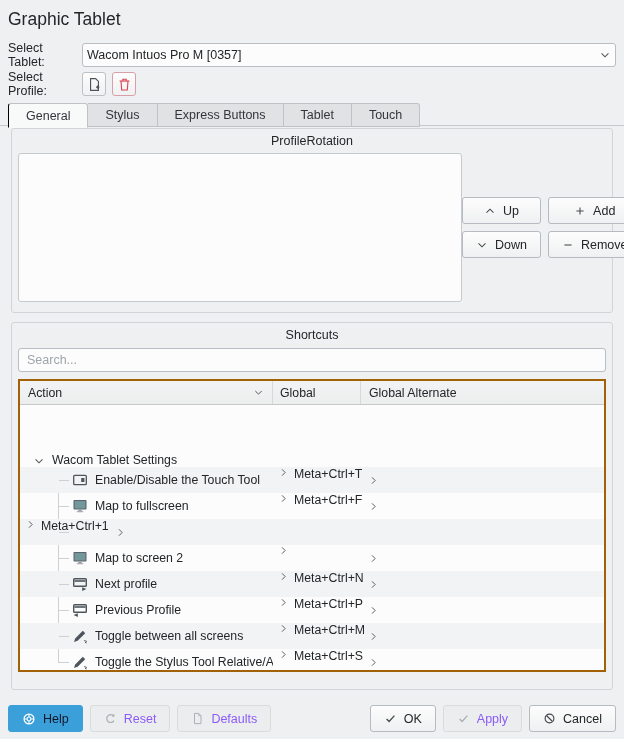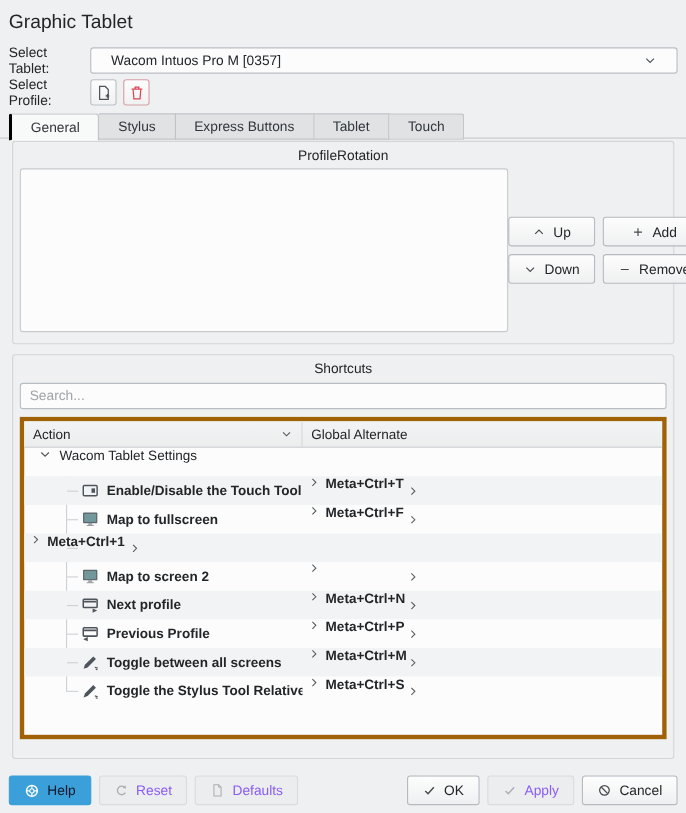--- a/index.html
+++ b/index.html
@@ -12,39 +12,39 @@
   }
   .page-title{font-size:17.5px;font-weight:400;margin:8px 8px 0;line-height:22px;}
 
   
   .sel-row{display:flex;align-items:center;margin:5px 8px 0;height:24px;gap:6px;}
   .sel-row.first{margin-top:13px;}
   .sel-label{width:68px;flex:none;}
   .combobox{
     flex:1;height:22px;display:flex;align-items:center;
     background:#fcfcfc;border:1px solid #b9bec4;border-radius:3px;
-    padding:0 18px;gap:6px;
+    padding:0 4px;gap:6px;
   }
   .combobox .combo-text{flex:1;white-space:nowrap;overflow:hidden;}
   .sq-btn{
     width:24px;height:24px;flex:none;display:flex;align-items:center;justify-content:center;
     background:linear-gradient(#fdfdfd,#f0f1f2);border:1px solid #bcc1c6;border-radius:3px;
     color:#4d545b;box-sizing:border-box;
   }
   .sq-btn.danger{color:#da4453;border-color:#d8a0a6;}
 
   
   .tabbar{display:flex;margin:7px 0 0 8px;position:relative;height:23px;}
   .tabbar::after{content:'';position:absolute;left:-8px;right:-616px;bottom:0;border-bottom:1px solid #c6cacd;width:624px;}
   .tab{
     position:relative;z-index:1;height:22px;display:flex;align-items:center;
     padding:0 17px;background:#e0e2e4;border:1px solid #bfc3c7;border-left:none;
     color:#31363b;
   }
-  .tab:first-child{border-left:3px solid #000000;border-radius:3px 3px 0 0;}
+  .tab:first-child{border-left:1px solid #000000;border-radius:3px 3px 0 0;}
   .tab:last-child{border-radius:0 3px 0 0;}
   .tab.active{background:#f8f9f9;height:23px;border-bottom:1px solid #f8f9f9;border-radius:3px 3px 0 0;z-index:2;}
 
   
   .groupbox{margin:0 11px;border:1px solid #d2d5d8;border-radius:3px;box-sizing:border-box;}
   .gb-title{text-align:center;padding-top:4px;line-height:17px;}
   .gb1{margin-top:2px;height:185px;}
   .gb1-content{display:flex;align-items:center;padding:3px 6px 0;}
   .rotation-list{
     width:444px;height:149px;box-sizing:border-box;flex:none;
@@ -66,34 +66,34 @@
   
   .gb2{margin-top:9px;height:368px;display:flex;flex-direction:column;}
   .search-input{
     margin:4px 6px 0;height:24px;box-sizing:border-box;
     background:#fcfcfc;border:1px solid #b9bec4;border-radius:3px;
     padding:0 8px;font:inherit;color:#1d4ed8;outline:none;
   }
   .search-input::placeholder{color:#a0a5aa;}
   .shortcut-table{
     margin:7px 6px 17px;flex:1;box-sizing:border-box;
-    background:#fcfcfc;border:4px solid #a16207;
-    display:flex;flex-direction:column;overflow:hidden;font-size:12.3px;
+    background:#fcfcfc;border:2px solid #a16207;
+    display:flex;flex-direction:column;overflow:hidden;font-size:12.3px;gap:36px;
   }
   .thead{display:flex;height:23px;flex:none;background:linear-gradient(#f2f3f4,#eceded);border-bottom:1px solid #c6cacd;}
   .th{display:flex;align-items:center;padding:0 8px;box-sizing:border-box;}
   .th-action{width:253px;border-right:1px solid #d6d9db;}
   .th-action .sort{margin-left:auto;color:#4d545b;}
   .th-global{width:88px;border-right:1px solid #d6d9db;padding-left:7px;}
   .th-alt{flex:1;padding-left:8px;}
 
   .tree-body{position:relative;flex:1;}
-  .root-row{height:26px;display:flex;align-items:flex-start;padding-left:13px;gap:7px;}
+  .root-row{height:26px;display:flex;align-items:flex-end;padding-left:13px;gap:7px;}
   .vline{position:absolute;left:38px;top:26px;width:1px;height:196px;background:#cdd0d4;}
-  .trow{height:26px;display:flex;align-items:stretch;position:relative;font-weight:bold;}
+  .trow{height:26px;display:flex;align-items:stretch;position:relative;}
   .trow.alt{background:#f2f3f4;}
   .trow::before{content:'';position:absolute;left:39px;top:13px;width:10px;height:1px;background:#cdd0d4;}
   .c-action{width:253px;box-sizing:border-box;display:flex;align-items:center;gap:7px;padding-left:52px;white-space:nowrap;overflow:hidden;}
   .c-global{width:88px;box-sizing:border-box;display:flex;align-items:flex-start;gap:5px;padding-left:5px;white-space:nowrap;}
   .c-alt{flex:1;display:flex;align-items:center;padding-left:7px;}
   .exp-chevron{color:#53585d;flex:none;}
   .row-icon{color:#4d545b;flex:none;}
 
   
   .footer{display:flex;align-items:center;gap:7px;margin:15px 8px 0;}
@@ -248,20 +248,23 @@
   <div class="gb-title">Shortcuts</div>
   <input class="search-input" type="text" placeholder="Search..." style="">
   <div class="shortcut-table">
     <div class="thead">
       <div class="th th-action">
         <span>Action</span>
         <svg class="ic sort" width="11" height="11">
             <use href="#chevron-down"></use>
           </svg>
       </div>
+      <div class="th th-global">
+        <span>Global</span>
+      </div>
       <div class="th th-alt">
         <span>Global Alternate</span>
       </div>
     </div>
     <div class="tree-body">
       <div class="root-row">
         <svg class="ic exp-chevron" width="12" height="12">
             <use href="#chevron-down"></use>
           </svg>
         <span>Wacom Tablet Settings</span>

